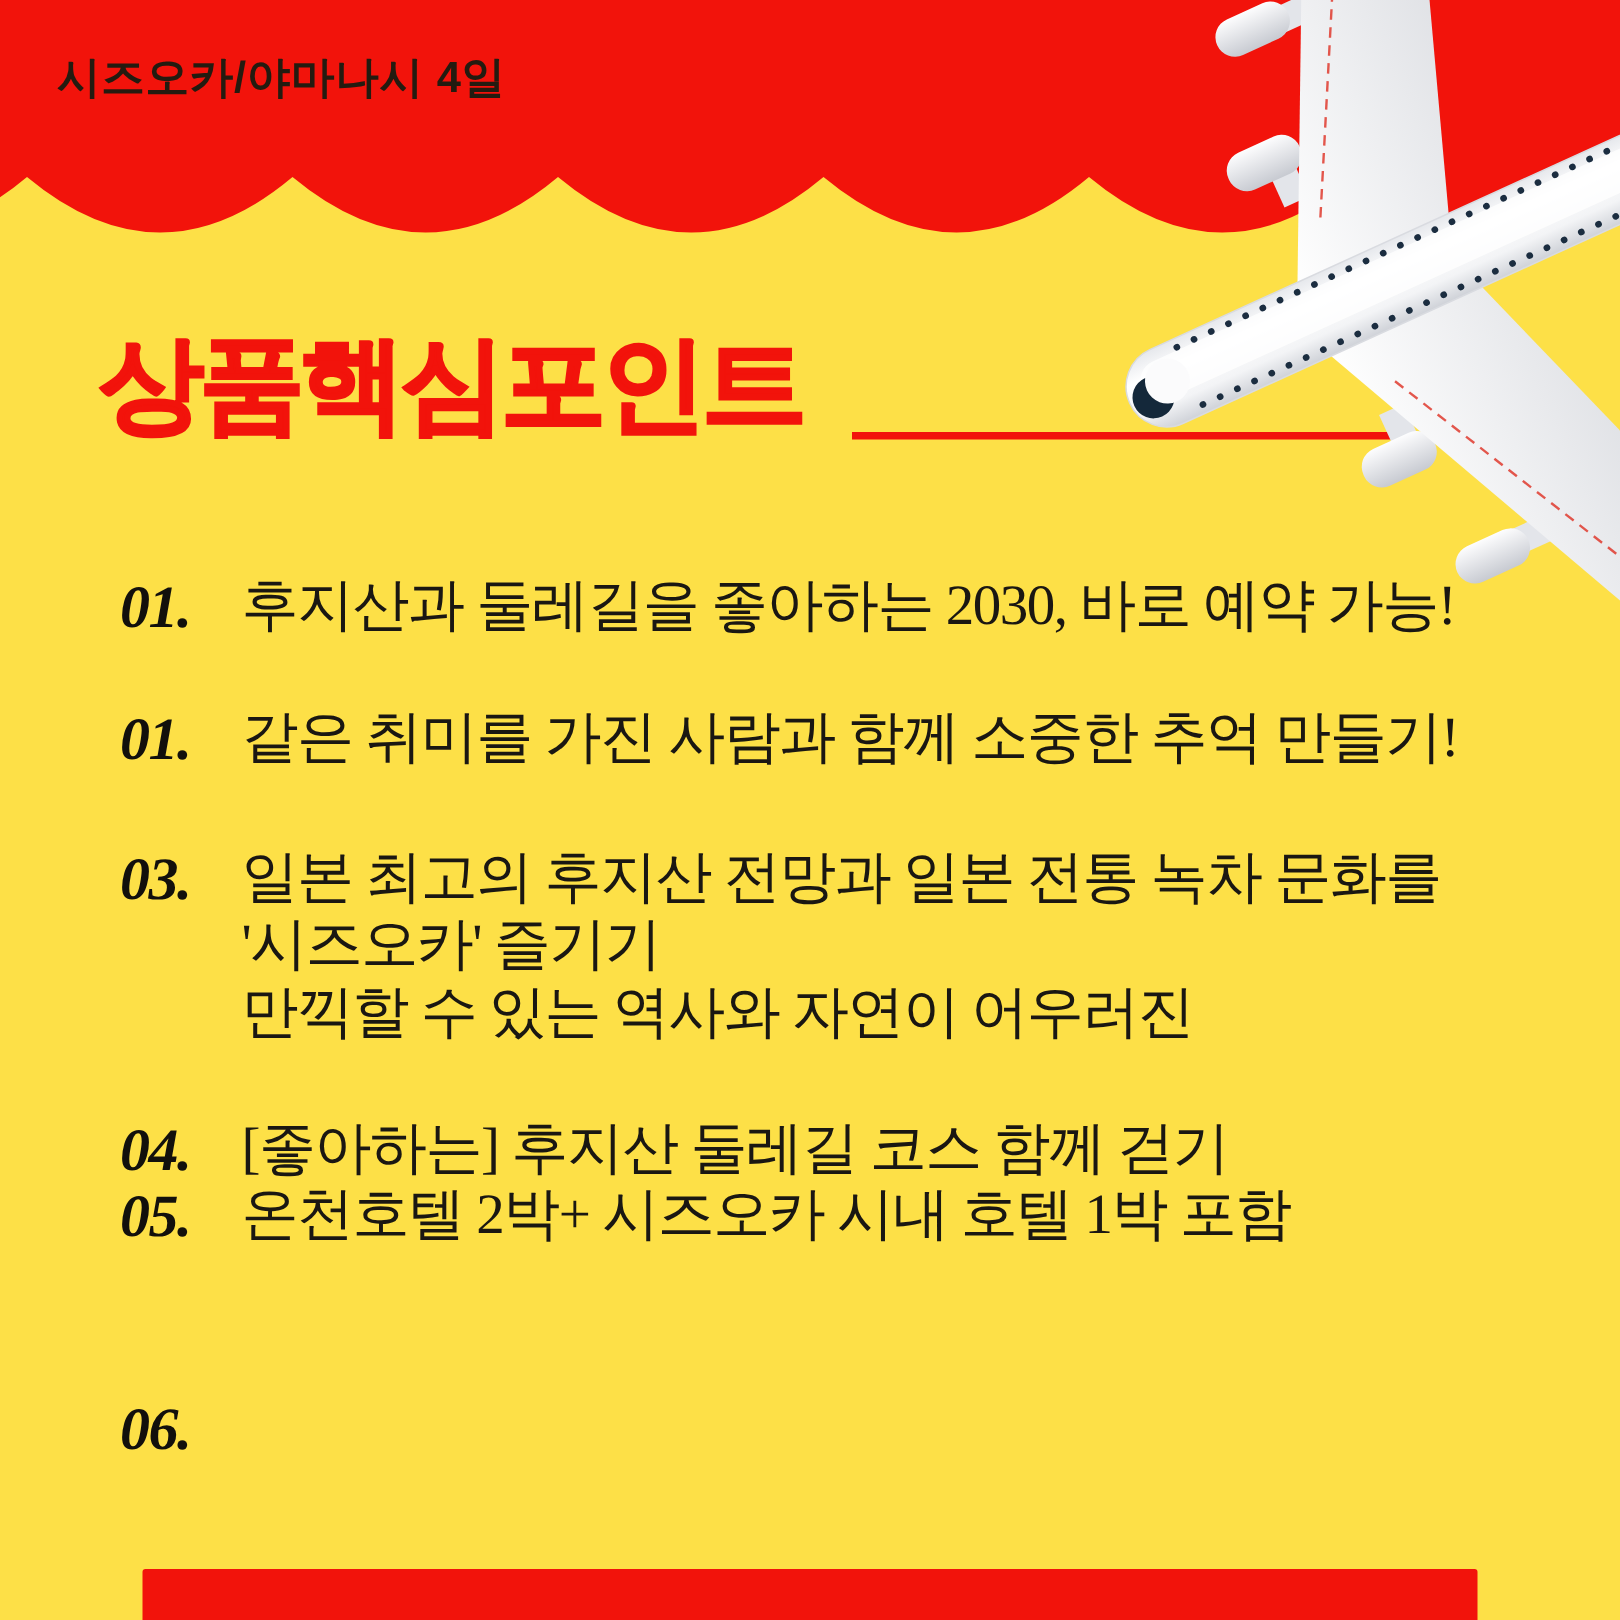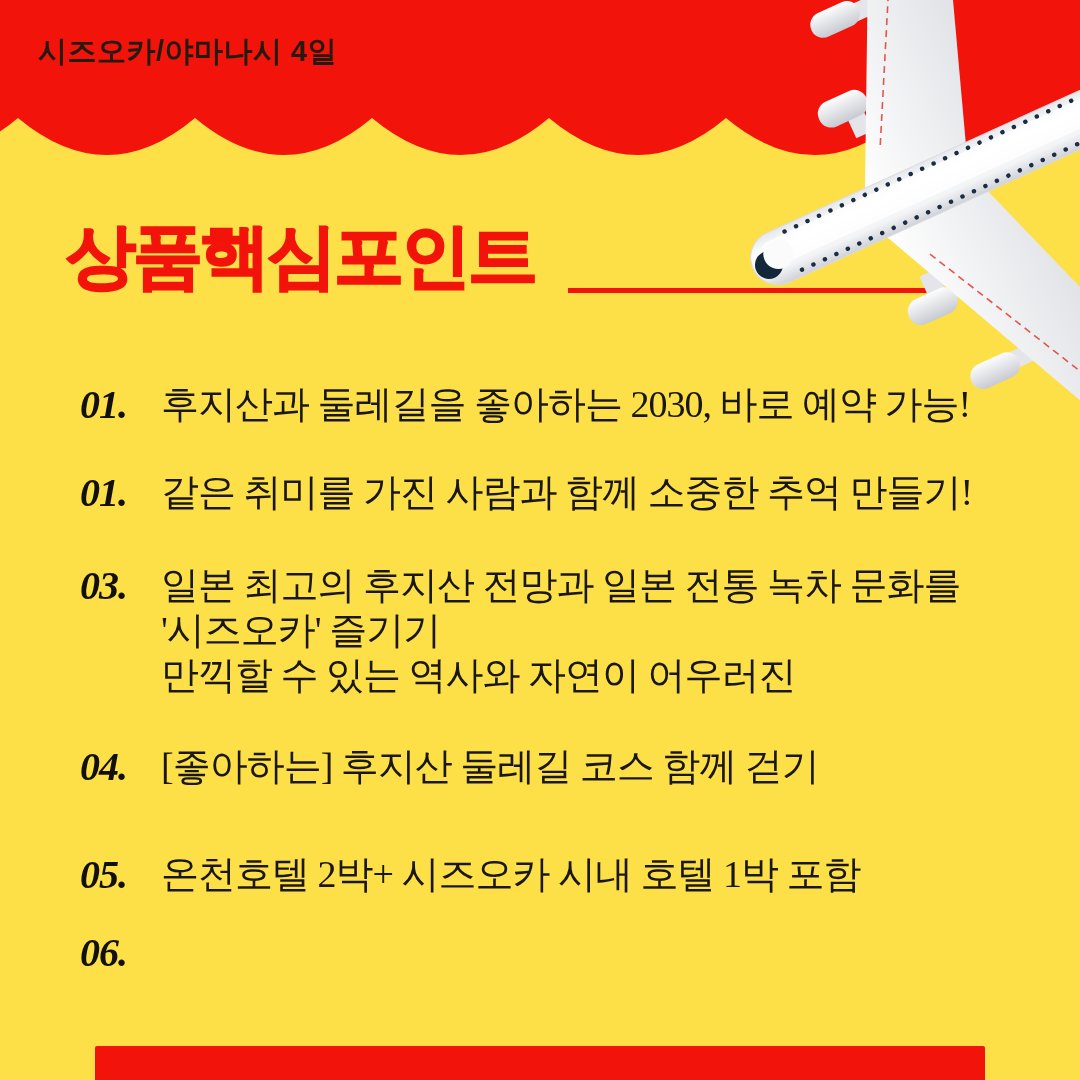--- a/index.html
+++ b/index.html
@@ -128,21 +128,21 @@
         <span class="txt">'시즈오카' 즐기기</span>
         <span class="txt">만끽할 수 있는 역사와 자연이 어우러진</span>
       </span>
     </div>
 
     <div class="item" style="top:744px">
       <span class="num">04.</span>
       <span class="txt">[좋아하는] 후지산 둘레길 코스 함께 걷기</span>
     </div>
 
-    <div class="item" style="top:852px">
+    <div class="item" style="top:788px">
       <span class="num">05.</span>
       <span class="txt">온천호텔 2박+ 시즈오카 시내 호텔 1박 포함</span>
     </div>
 
     <div class="item" style="top:930px">
       <span class="num">06.</span>
     </div>
 
   </div>
 

